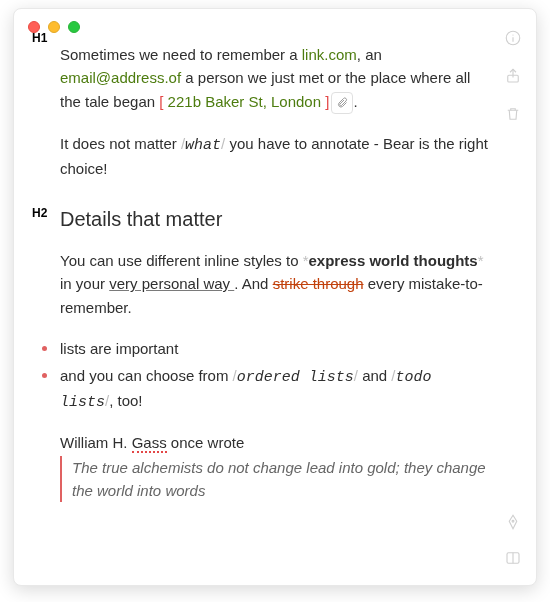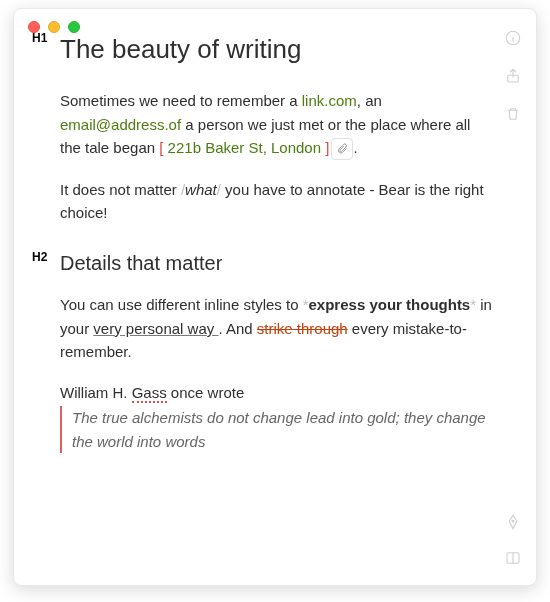--- a/index.html
+++ b/index.html
@@ -68,21 +68,21 @@
   .file-pill {
     display: inline-block;
     font-size: 13px;
     color: #767676;
     border: 1px solid #e0e0e0;
     border-radius: 4px;
     padding: 0 4px;
     margin-left: 2px;
   }
   .slash { color: #bfbfbf; }
-  .italic { font-style: italic; }
+  .italic { font-style: italic; font-family: Liberation Mono, monospace; }
   .marker { color: #bfbfbf; }
   .bold { font-weight: 700; }
   .underline { text-decoration: underline; text-decoration-color: #7a7a7a; }
   .strike { text-decoration: line-through; color: #c2410c; }
   .bullets { margin: 0 0 16px 0; padding: 0; list-style: none; }
   .bullets li { position: relative; padding-left: 0; margin-bottom: 4px; }
   .bullets li::before {
     content: "";
     position: absolute;
     left: -18px; top: 9px;
@@ -151,44 +151,49 @@
             <line x1="12" y1="5" x2="12" y2="19"></line>
         </svg>
       </span>
     </div>
   </div>
 
   <div class="content">
 
     <div class="h1-line">
       <span class="gutter-tag">H1</span>
-      <span class="h1">The beauty of writing</span>
     </div>
 
     <div class="para">
       <span>Sometimes we need to remember a </span><span class="red-link">link.com</span><span>, an </span><span class="red-link">email@address.of</span><span> a person we just met or the place where all the tale began </span><span class="bracket">[ </span><span class="red-link">221b Baker St, London </span><span class="bracket">]</span><span class="file-pill">
         <svg style="display:inline-block;vertical-align:-2px" width="12" height="12" viewBox="0 0 24 24" fill="none" stroke="#9c9c9c" stroke-width="2">
             <path d="M21 11l-8 8a5 5 0 01-7-7l9-9a3.5 3.5 0 015 5l-9 9a2 2 0 01-3-3l8-8"></path>
           </svg>
       </span><span>.</span>
     </div>
 
     <div class="para">
       <span>It does not matter </span><span class="slash">/</span><span class="italic">what</span><span class="slash">/</span><span> you have to annotate - Bear is the right choice!</span>
     </div>
 
     <div class="h2-line">
       <span class="gutter-tag">H2</span>
       <span class="h2">Details that matter</span>
     </div>
 
     <div class="para">
-      <span>You can use different inline styles to </span><span class="marker">*</span><span class="bold">express your thoughts</span><span class="marker">*</span><span> in your  </span><span class="underline">very personal way </span><span> . And  </span><span class="strike">strike through</span><span>  every mistake-to-remember.</span>
-    </div>
-
+      <span>You can use different inline styles to </span><span class="marker">*</span><span class="bold">express world thoughts</span><span class="marker">*</span><span> in your  </span><span class="underline">very personal way </span><span> . And  </span><span class="strike">strike through</span><span>  every mistake-to-remember.</span>
+    </div>
+
+    <ul class="bullets">
+      <li><span>lists are important</span></li>
+      <li>
+        <span>and you can choose from </span><span class="slash">/</span><span class="italic">ordered lists</span><span class="slash">/</span><span> and </span><span class="slash">/</span><span class="italic">todo lists</span><span class="slash">/</span><span>, too!</span>
+      </li>
+    </ul>
 
     <div class="author-line">
       <span>William H. </span><span class="author-mark">Gass</span><span> once wrote</span>
     </div>
     <div class="quote">
       <span>The true alchemists do not change lead into gold; they change the world into words</span>
     </div>
 
   </div>
 </div>

